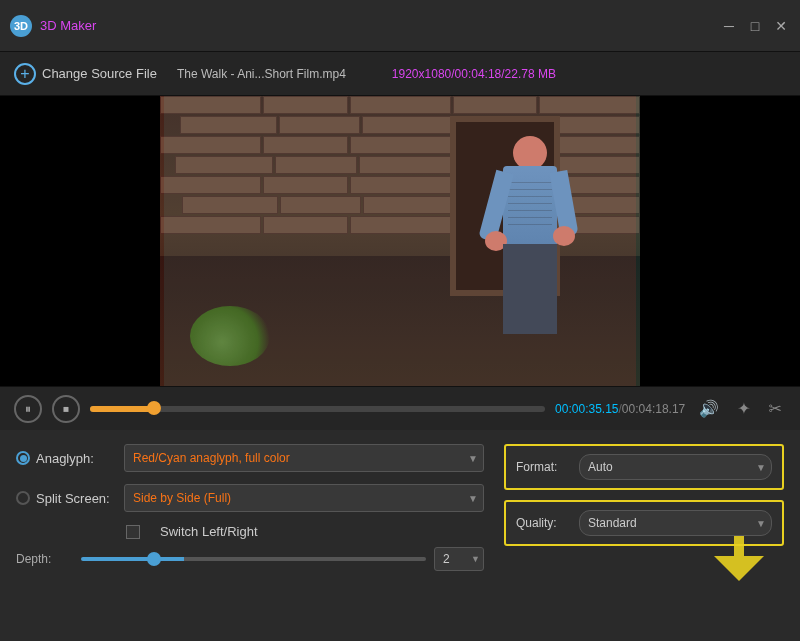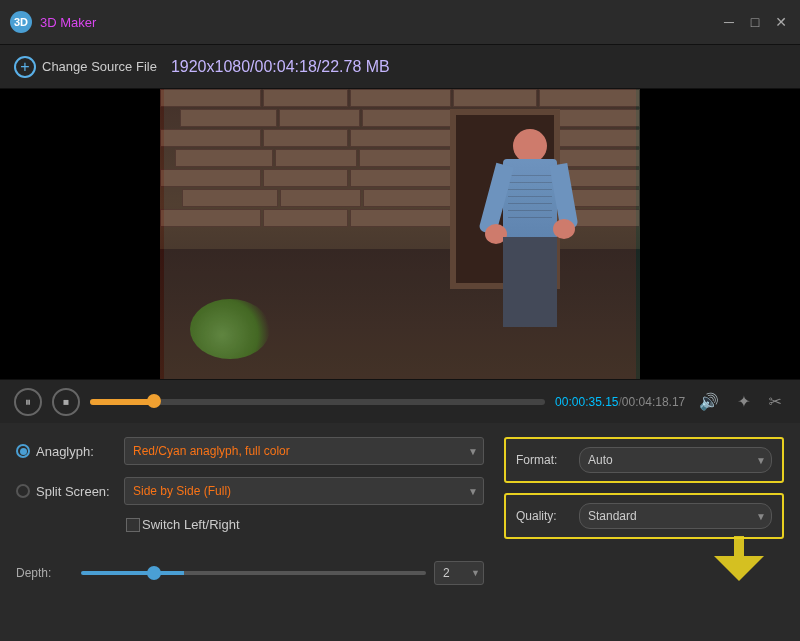--- a/index.html
+++ b/index.html
@@ -8,21 +8,21 @@
       height: 641px;
       background: #1e1e1e;
       font-family: 'Segoe UI', Arial, sans-serif;
       font-size: 13px;
       color: #ccc;
       overflow: hidden;
     }
 
     
     #title-bar {
-      height: 45px;
+      height: 52px;
       background: #2b2b2b;
       display: flex;
       align-items: center;
       padding: 12px 10px;
       border-bottom: 1px solid #111;
     }
     #app-icon {
       width: 22px;
       height: 22px;
       background: #4a9fd4;
@@ -85,23 +85,23 @@
       color: #5ab0e8;
       font-size: 16px;
       flex-shrink: 0;
     }
     #file-info {
       color: #bbb;
       font-size: 12px;
       margin-left: 10px;
     }
     #file-meta {
-      color: #c4b5fd;
-      font-size: 16px;
-      margin-left: 4px;
+      color: #d946ef;
+      font-size: 12px;
+      margin-left: 36px;
     }
 
     
     #video-area {
       height: 290px;
       background: #000;
       position: relative;
       overflow: hidden;
     }
     #video-preview {
@@ -404,22 +404,22 @@
       right: 6px;
       pointer-events: none;
       color: #888;
       font-size: 10px;
     }
 
     
     .checkbox-row {
       display: flex;
       align-items: center;
-      gap: 2px;
-      margin-bottom: 29px;
+      gap: 20px;
+      margin-bottom: 8px;
       margin-left: 110px;
     }
     .cb-box {
       width: 14px;
       height: 14px;
       border: 1px solid #666;
       background: #333;
       cursor: pointer;
     }
 
@@ -613,20 +613,21 @@
       <div class="win-btn">□</div>
       <div class="win-btn">✕</div>
     </div>
   </div>
 
   <div id="toolbar">
     <div id="change-source-btn">
       <div class="plus-circle">+</div>
       <span>Change Source File</span>
     </div>
+    <span id="file-info">The Walk - Ani...Short Film.mp4</span>
     <span id="file-meta">1920x1080/00:04:18/22.78 MB</span>
   </div>
 
   <div id="video-area">
     <div id="video-preview">
       <div id="scene">
 
         <div class="bg-wall">
           <div class="wall-bricks">
             <div class="brick-row">

